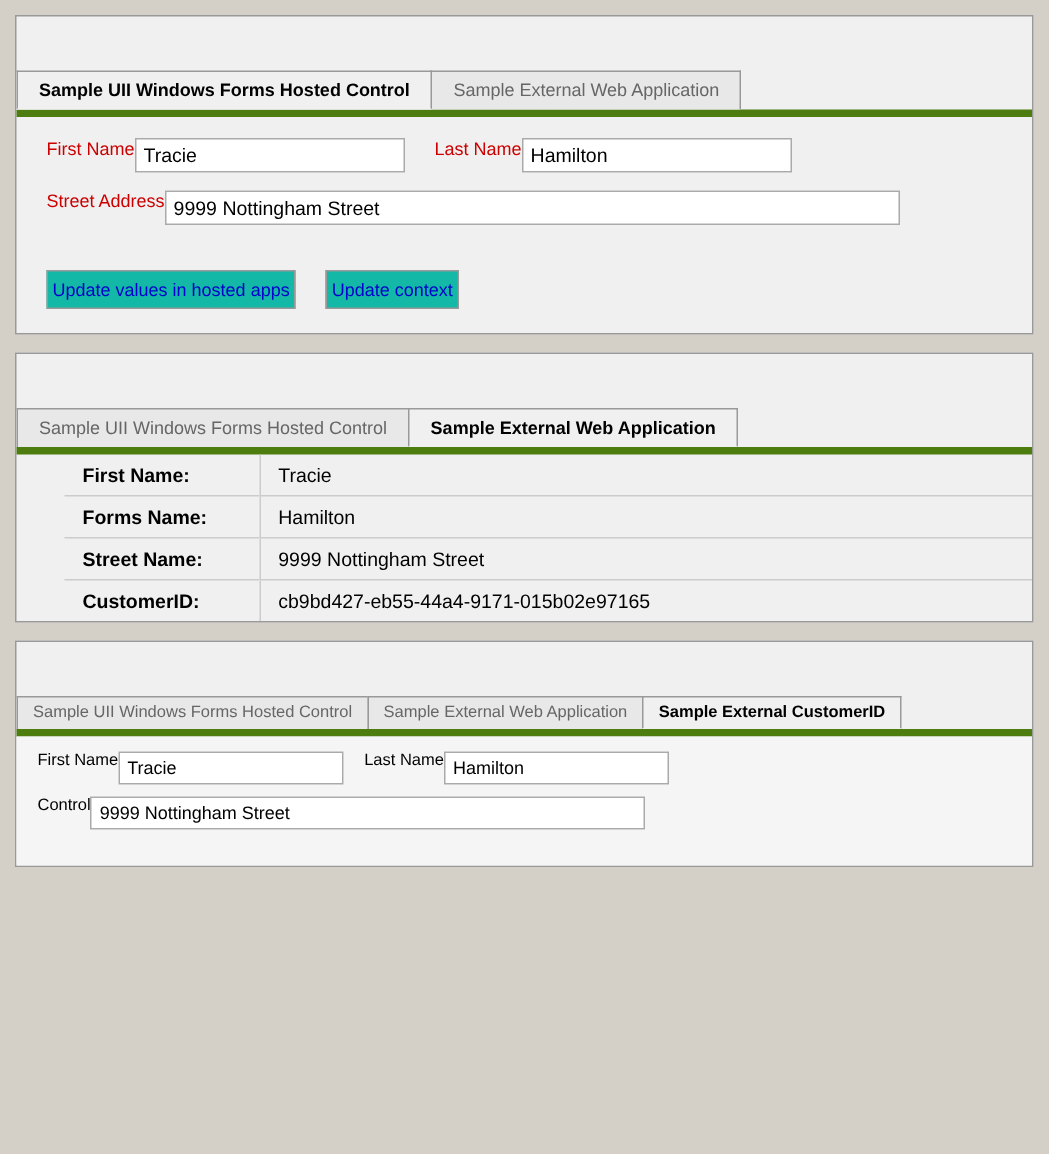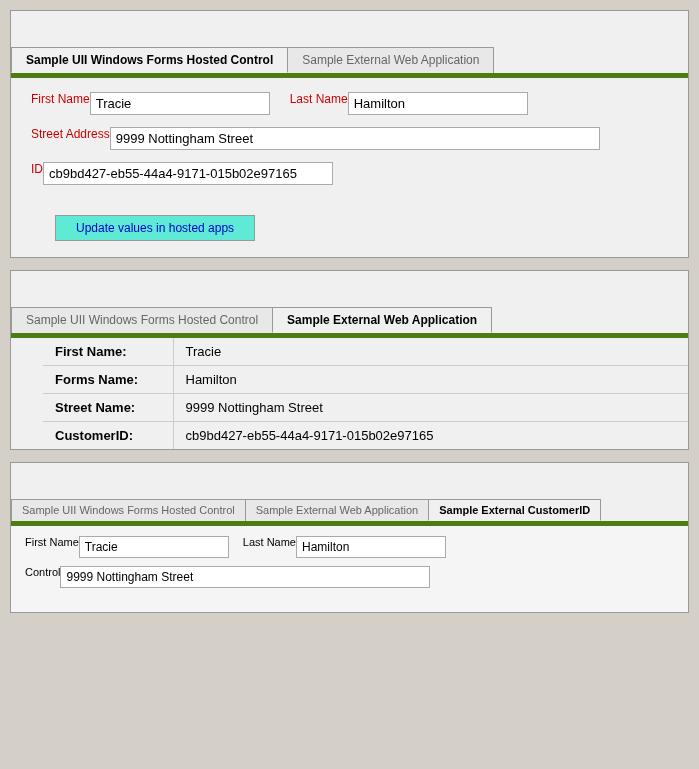--- a/index.html
+++ b/index.html
@@ -86,27 +86,26 @@
     .input-id { width: 290px; }
 
     .button-row {
       display: flex;
       gap: 20px;
       margin-top: 20px;
       padding-top: 10px;
     }
 
     .btn {
-      padding: 5px 20px;
+      padding: 5px 3px;
       border: 1px solid #999;
-      background: #5eead4;
+      background: #14b8a6;
       cursor: pointer;
       font-size: 12px;
       color: #00c;
-      margin-left: 24px;
     }
 
     
     .panel-2 .panel-content {
       padding: 0;
       margin-left: 32px;
     }
 
     .data-table {
       width: 100%;
@@ -194,28 +193,23 @@
         <label>Last Name</label>
         <input type="text" class="input-last" value="Hamilton" style="">
       </div>
     </div>
     <div class="form-row">
       <div class="form-group">
         <label>Street Address</label>
         <input type="text" class="input-street" value="9999 Nottingham Street" style="">
       </div>
     </div>
-    <div class="form-row">
-      <div class="form-group">
-        <label>ID</label>
-        <input type="text" class="input-id" value="cb9bd427-eb55-44a4-9171-015b02e97165" style="">
-      </div>
-    </div>
     <div class="button-row">
       <button class="btn">Update values in hosted apps</button>
+      <button class="btn">Update context</button>
     </div>
   </div>
 </div>
 
 <div class="panel panel-2">
   <div class="tabs">
     <div class="tab inactive">
       <span>Sample UII Windows Forms Hosted Control</span>
     </div>
     <div class="tab active">

